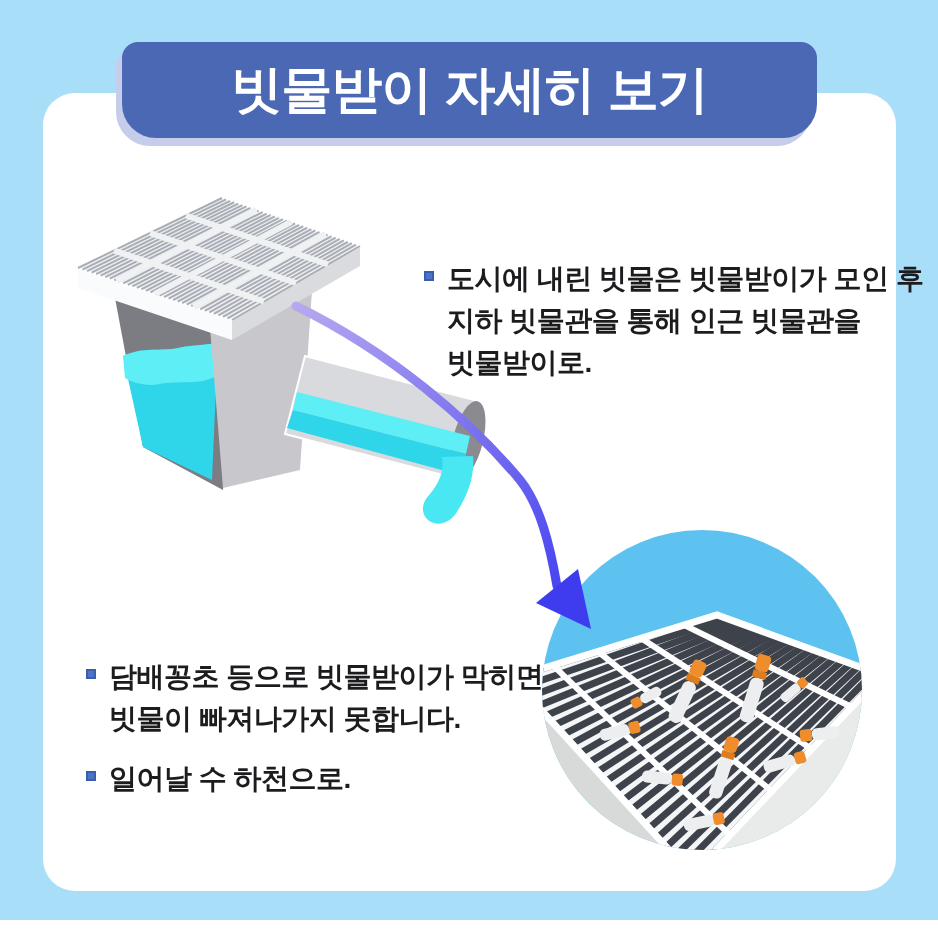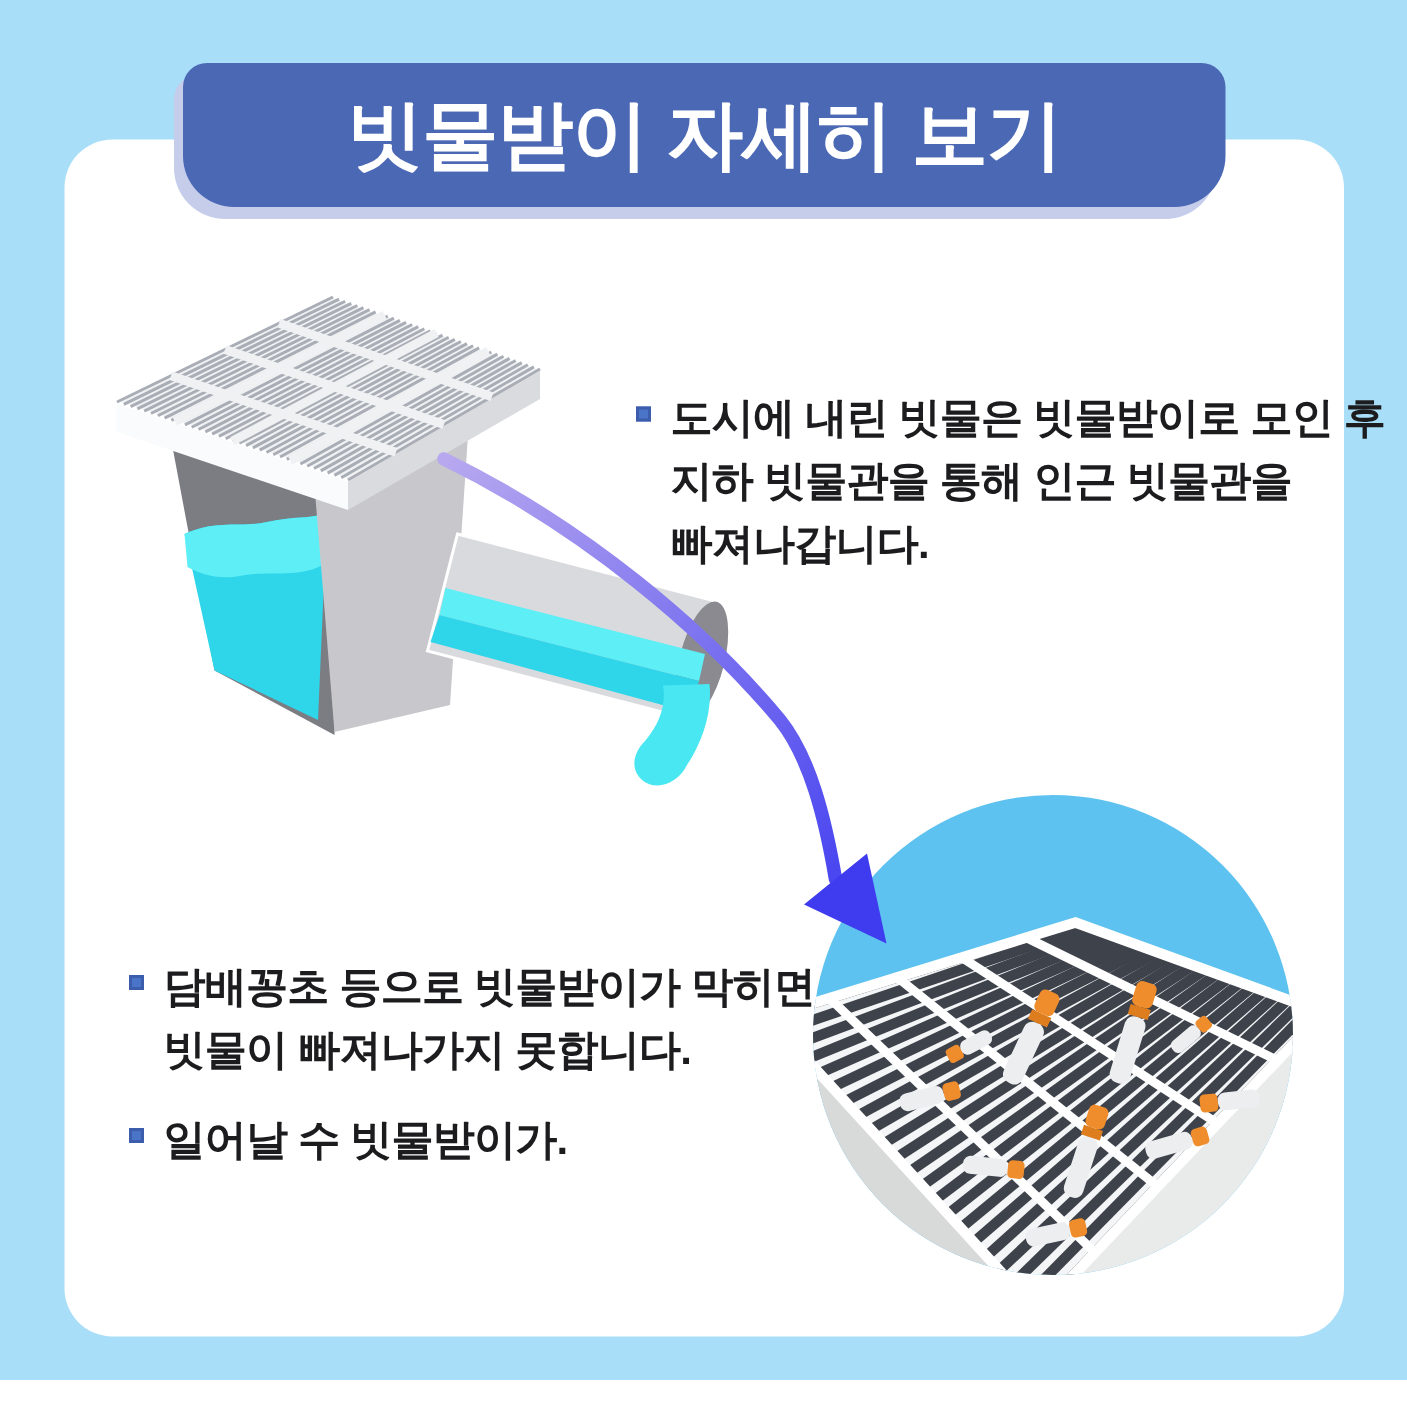--- a/index.html
+++ b/index.html
@@ -11,21 +11,21 @@
           background:var(--banner,#4b68b4);border-radius:16px 16px 34px 34px;
           box-shadow:-6px 8px 0 var(--banner-shadow,#c5cdeb);
           display:flex;align-items:center;justify-content:center}
   .banner h1{margin:0;color:#fff;font-size:51px;font-weight:900;letter-spacing:-1px}
   .bullet-item{display:flex;align-items:flex-start}
   .bullet-square{width:10px;height:10px;flex:none;margin:13px 13px 0 0;
                  background:var(--bullet,#4a74c8);border:2px solid var(--bullet-border,#3b5dab);box-sizing:border-box}
   .bullet-lines{font-size:28px;font-weight:700;line-height:42px;
                 color:var(--text,#1c1c1e);letter-spacing:-.5px;white-space:nowrap}
   .intro{position:absolute;left:424px;top:258px}
-  .warnings{position:absolute;left:86px;top:637px;display:flex;flex-direction:column;gap:18px}
+  .warnings{position:absolute;left:86px;top:656px;display:flex;flex-direction:column;gap:18px}
   .drain-svg{position:absolute;left:60px;top:170px}
   .circle-svg{position:absolute;left:542px;top:530px}
   .arrow-svg{position:absolute;left:0;top:0;pointer-events:none}
   
   .grate-top{fill:#eff1f3;stroke:#fff;stroke-width:2}
   .grate-face-l{fill:#fafbfd}
   .grate-face-r{fill:#d9dbdf}
   .slat{stroke:#a9adb5;stroke-width:2}
   .divider{stroke:#eff1f3;stroke-width:6}
   .box-interior{fill:#7c7c83}
@@ -221,36 +221,36 @@
       </linearGradient>
     </defs>
     <path d="M296,306 C390,352 470,420 520,480 C540,505 550,545 557,586" fill="none" stroke="url(#arrowGrad)" stroke-width="9" stroke-linecap="round"></path>
     <polygon points="591,629 536,603 578,569" fill="#3f3cf0" style="fill:var(--arrow-end)"></polygon>
   </svg>
 
   <div class="intro">
     <div class="bullet-item">
       <span class="bullet-square"></span>
       <div class="bullet-lines">
-        <div>도시에 내린 빗물은 빗물받이로 모인 후</div>
+        <div>도시에 내린 빗물은 빗물받이가 모인 후</div>
         <div>지하 빗물관을 통해 인근 빗물관을</div>
-        <div>빠져나갑니다.</div>
+        <div>빗물받이로.</div>
       </div>
     </div>
   </div>
 
   <div class="warnings">
     <div class="bullet-item">
       <span class="bullet-square"></span>
       <div class="bullet-lines">
         <div>담배꽁초 등으로 빗물받이가 막히면</div>
         <div>빗물이 빠져나가지 못합니다.</div>
       </div>
     </div>
     <div class="bullet-item">
       <span class="bullet-square"></span>
       <div class="bullet-lines">
-        <div>일어날 수 빗물받이가.</div>
+        <div>일어날 수 하천으로.</div>
       </div>
     </div>
   </div>
 
 </div>
 
 </body></html>

